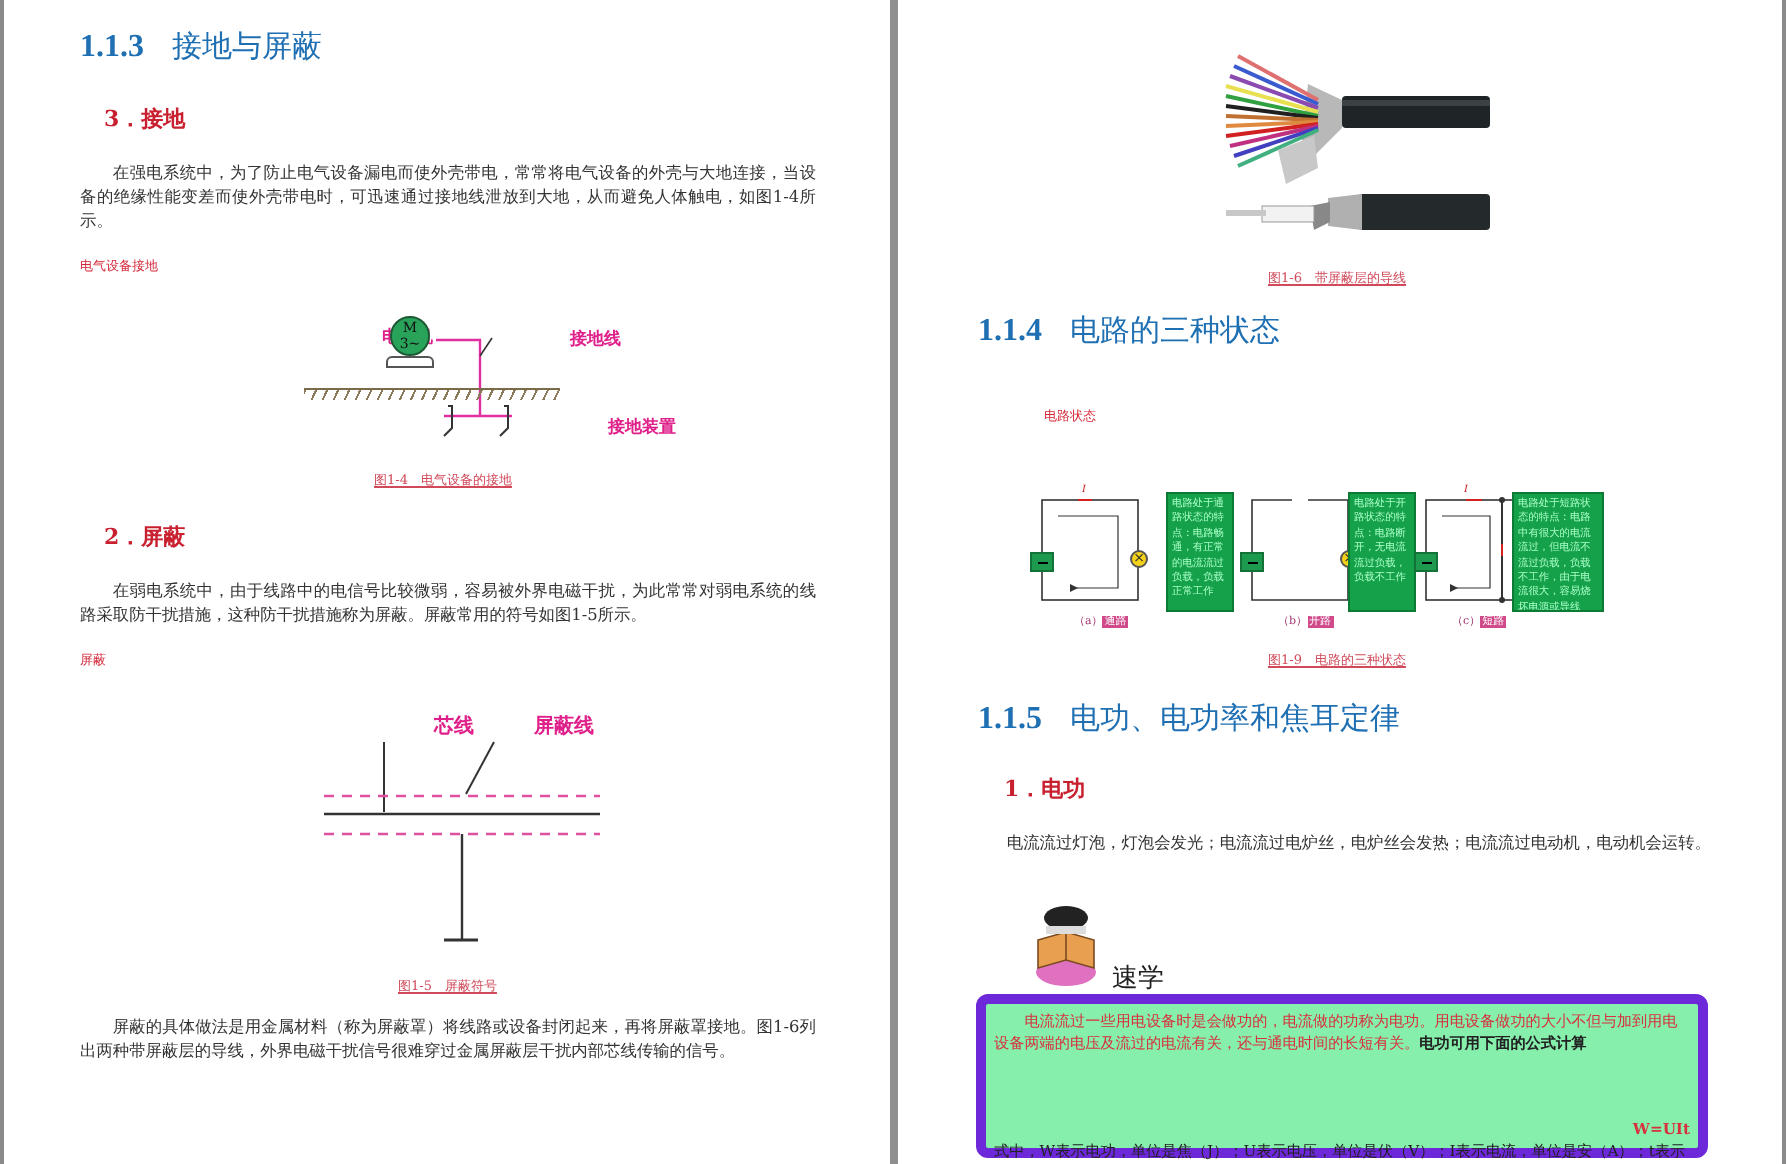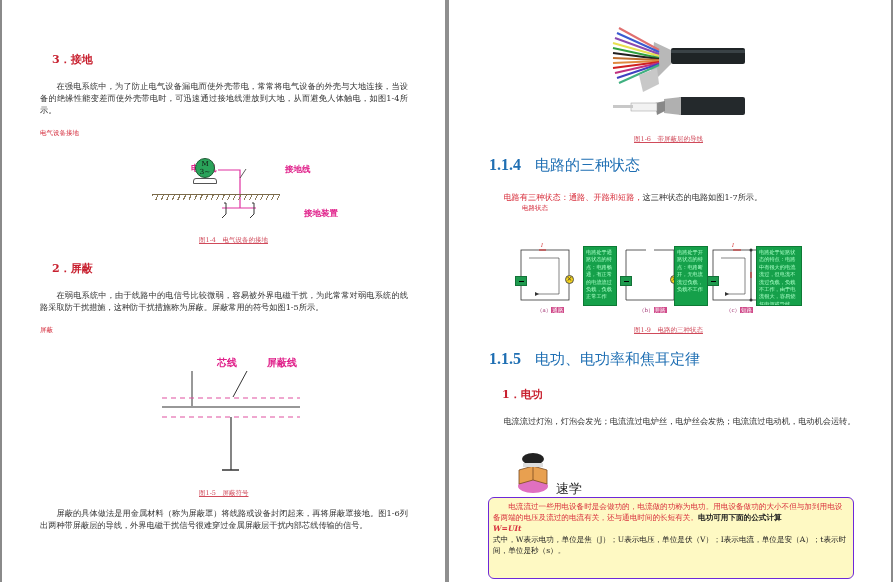--- a/index.html
+++ b/index.html
@@ -30,31 +30,34 @@
   .cable-img { position: absolute; }
   .battery { position: absolute; width: 12px; height: 10px; background: #1e9a4e; border: 1px solid #137238; }
   .battery::after { content: ""; position: absolute; left: 3px; top: 4px; width: 5px; height: 1px; background: #000; }
   .lamp { position: absolute; width: 9px; height: 9px; border-radius: 50%; background: #f4d21a; border: 1px solid #555; font-size: 7px; line-height: 7px; text-align: center; color: #333; }
   .note-box { position: absolute; background: #15a04a; border: 1px solid #0d7a35; color: #a8ffc6; font-size: 5.2px; line-height: 7.4px; padding: 2px 2px; overflow: hidden; }
   .circuit-cap { position: absolute; font-size: 5.5px; color: #a03070; white-space: nowrap; }
   .circuit-cap b { color: #fff; background: #d04a8a; font-weight: normal; padding: 0 1px; }
 
   
   .quick-title { position: absolute; left: 556px; top: 480px; font-family: "DejaVu Sans", sans-serif; font-size: 13px; color: #222; }
-  .quick-box { position: absolute; left: 488px; top: 497px; width: 366px; height: 82px; background: #fef9c3; border: 1px solid #6d28d9; border-radius: 6px; padding: 3px 4px; font-size: 7.6px; line-height: 11px; color: #222; }
+  .quick-box { position: absolute; left: 488px; top: 497px; width: 366px; height: 82px; background: #86efac; border: 5px solid #6d28d9; border-radius: 6px; padding: 3px 4px; font-size: 7.6px; line-height: 11px; color: #222; }
   .quick-box .qp { text-indent: 2em; }
-  .quick-box .formula { text-align: left; color: #d8303d; font-style: italic; font-weight: bold; }
+  .quick-box .formula { text-align: right; color: #d8303d; font-weight: bold; margin-top: 32px; }
   .quick-box b { font-weight: bold; }
 </style>
 </head>
 <body>
 
 <div class="divider"></div>
 
 <div class="page page-left">
+  <div class="h-section" style="left:38px; top:14px;">
+    <span class="num">1.1.3</span><span>接地与屏蔽</span>
+  </div>
 
   <div class="h-sub" style="left:50px; top:52px;">3．接地</div>
 
   <div class="para" style="left:38px; top:80px; width:368px;">在强电系统中，为了防止电气设备漏电而使外壳带电，常常将电气设备的外壳与大地连接，当设备的绝缘性能变差而使外壳带电时，可迅速通过接地线泄放到大地，从而避免人体触电，如图1-4所示。</div>
 
   <div class="label-red" style="left:38px; top:129px;">电气设备接地</div>
 
   <div>
     <div class="fig-label" style="left:152px; top:163px;">电动机</div>
     <div class="motor">
@@ -66,21 +69,21 @@
       <polyline points="216,170 238,170 238,208" fill="none" stroke="#e030a0" stroke-width="1.2"></polyline>
       <line x1="238" y1="178" x2="244" y2="169" stroke="#333" stroke-width="0.8"></line>
       <line x1="220" y1="208" x2="254" y2="208" stroke="#e030a0" stroke-width="1.2"></line>
       <path d="M222,203 L224,203 L224,214 L220,218" fill="none" stroke="#333" stroke-width="1"></path>
       <path d="M250,203 L252,203 L252,214 L248,218" fill="none" stroke="#333" stroke-width="1"></path>
     </svg>
     <div class="ground-line"></div>
     <div class="hatch"></div>
     <div class="fig-label" style="left:246px; top:164px;">接地线</div>
     <div class="fig-label" style="left:265px; top:208px;">接地装置</div>
-    <div class="caption" style="left:197px; top:236px;">图1-4　电气设备的接地</div>
+    <div class="caption" style="left:185px; top:236px;">图1-4　电气设备的接地</div>
   </div>
 
   <div class="h-sub" style="left:50px; top:261px;">2．屏蔽</div>
 
   <div class="para" style="left:38px; top:289px; width:368px;">在弱电系统中，由于线路中的电信号比较微弱，容易被外界电磁干扰，为此常常对弱电系统的线路采取防干扰措施，这种防干扰措施称为屏蔽。屏蔽常用的符号如图1-5所示。</div>
 
   <div class="label-red" style="left:38px; top:326px;">屏蔽</div>
 
   <div>
     <div class="fig-label" style="left:178px; top:356px; font-size:10px;">芯线</div>
@@ -126,23 +129,20 @@
     <polygon points="46,10 56,8 56,18 48,22" fill="#888"></polygon>
     <rect x="22" y="10" width="26" height="8" fill="#f2f2f2" stroke="#999" stroke-width="0.5"></rect>
     <rect x="4" y="12" width="20" height="3" fill="#c8c8c8"></rect>
   </svg>
   <div class="caption" style="left:185px; top:135px;">图1-6　带屏蔽层的导线</div>
 
   <div class="h-section" style="left:40px; top:156px;">
     <span class="num">1.1.4</span><span>电路的三种状态</span>
   </div>
 
-  <div class="para" style="left:38px; top:191px; width:370px;">
-    <span class="red">电路有三种状态：通路、开路和短路，</span><span>这三种状态的电路如图1-7所示。</span>
-  </div>
 
   <div class="label-red" style="left:41px; top:204px;margin-left:32px;">电路状态</div>
 
   <div>
 
     <div>
       <svg style="position:absolute; left:70px; top:244px;" width="55" height="60">
         <rect x="2" y="6" width="48" height="50" fill="none" stroke="#333" stroke-width="0.8"></rect>
         <polyline points="10,14 40,14 40,50 18,50" fill="none" stroke="#333" stroke-width="0.6"></polyline>
         <polygon points="16,48 20,50 16,52" fill="#333"></polygon>

